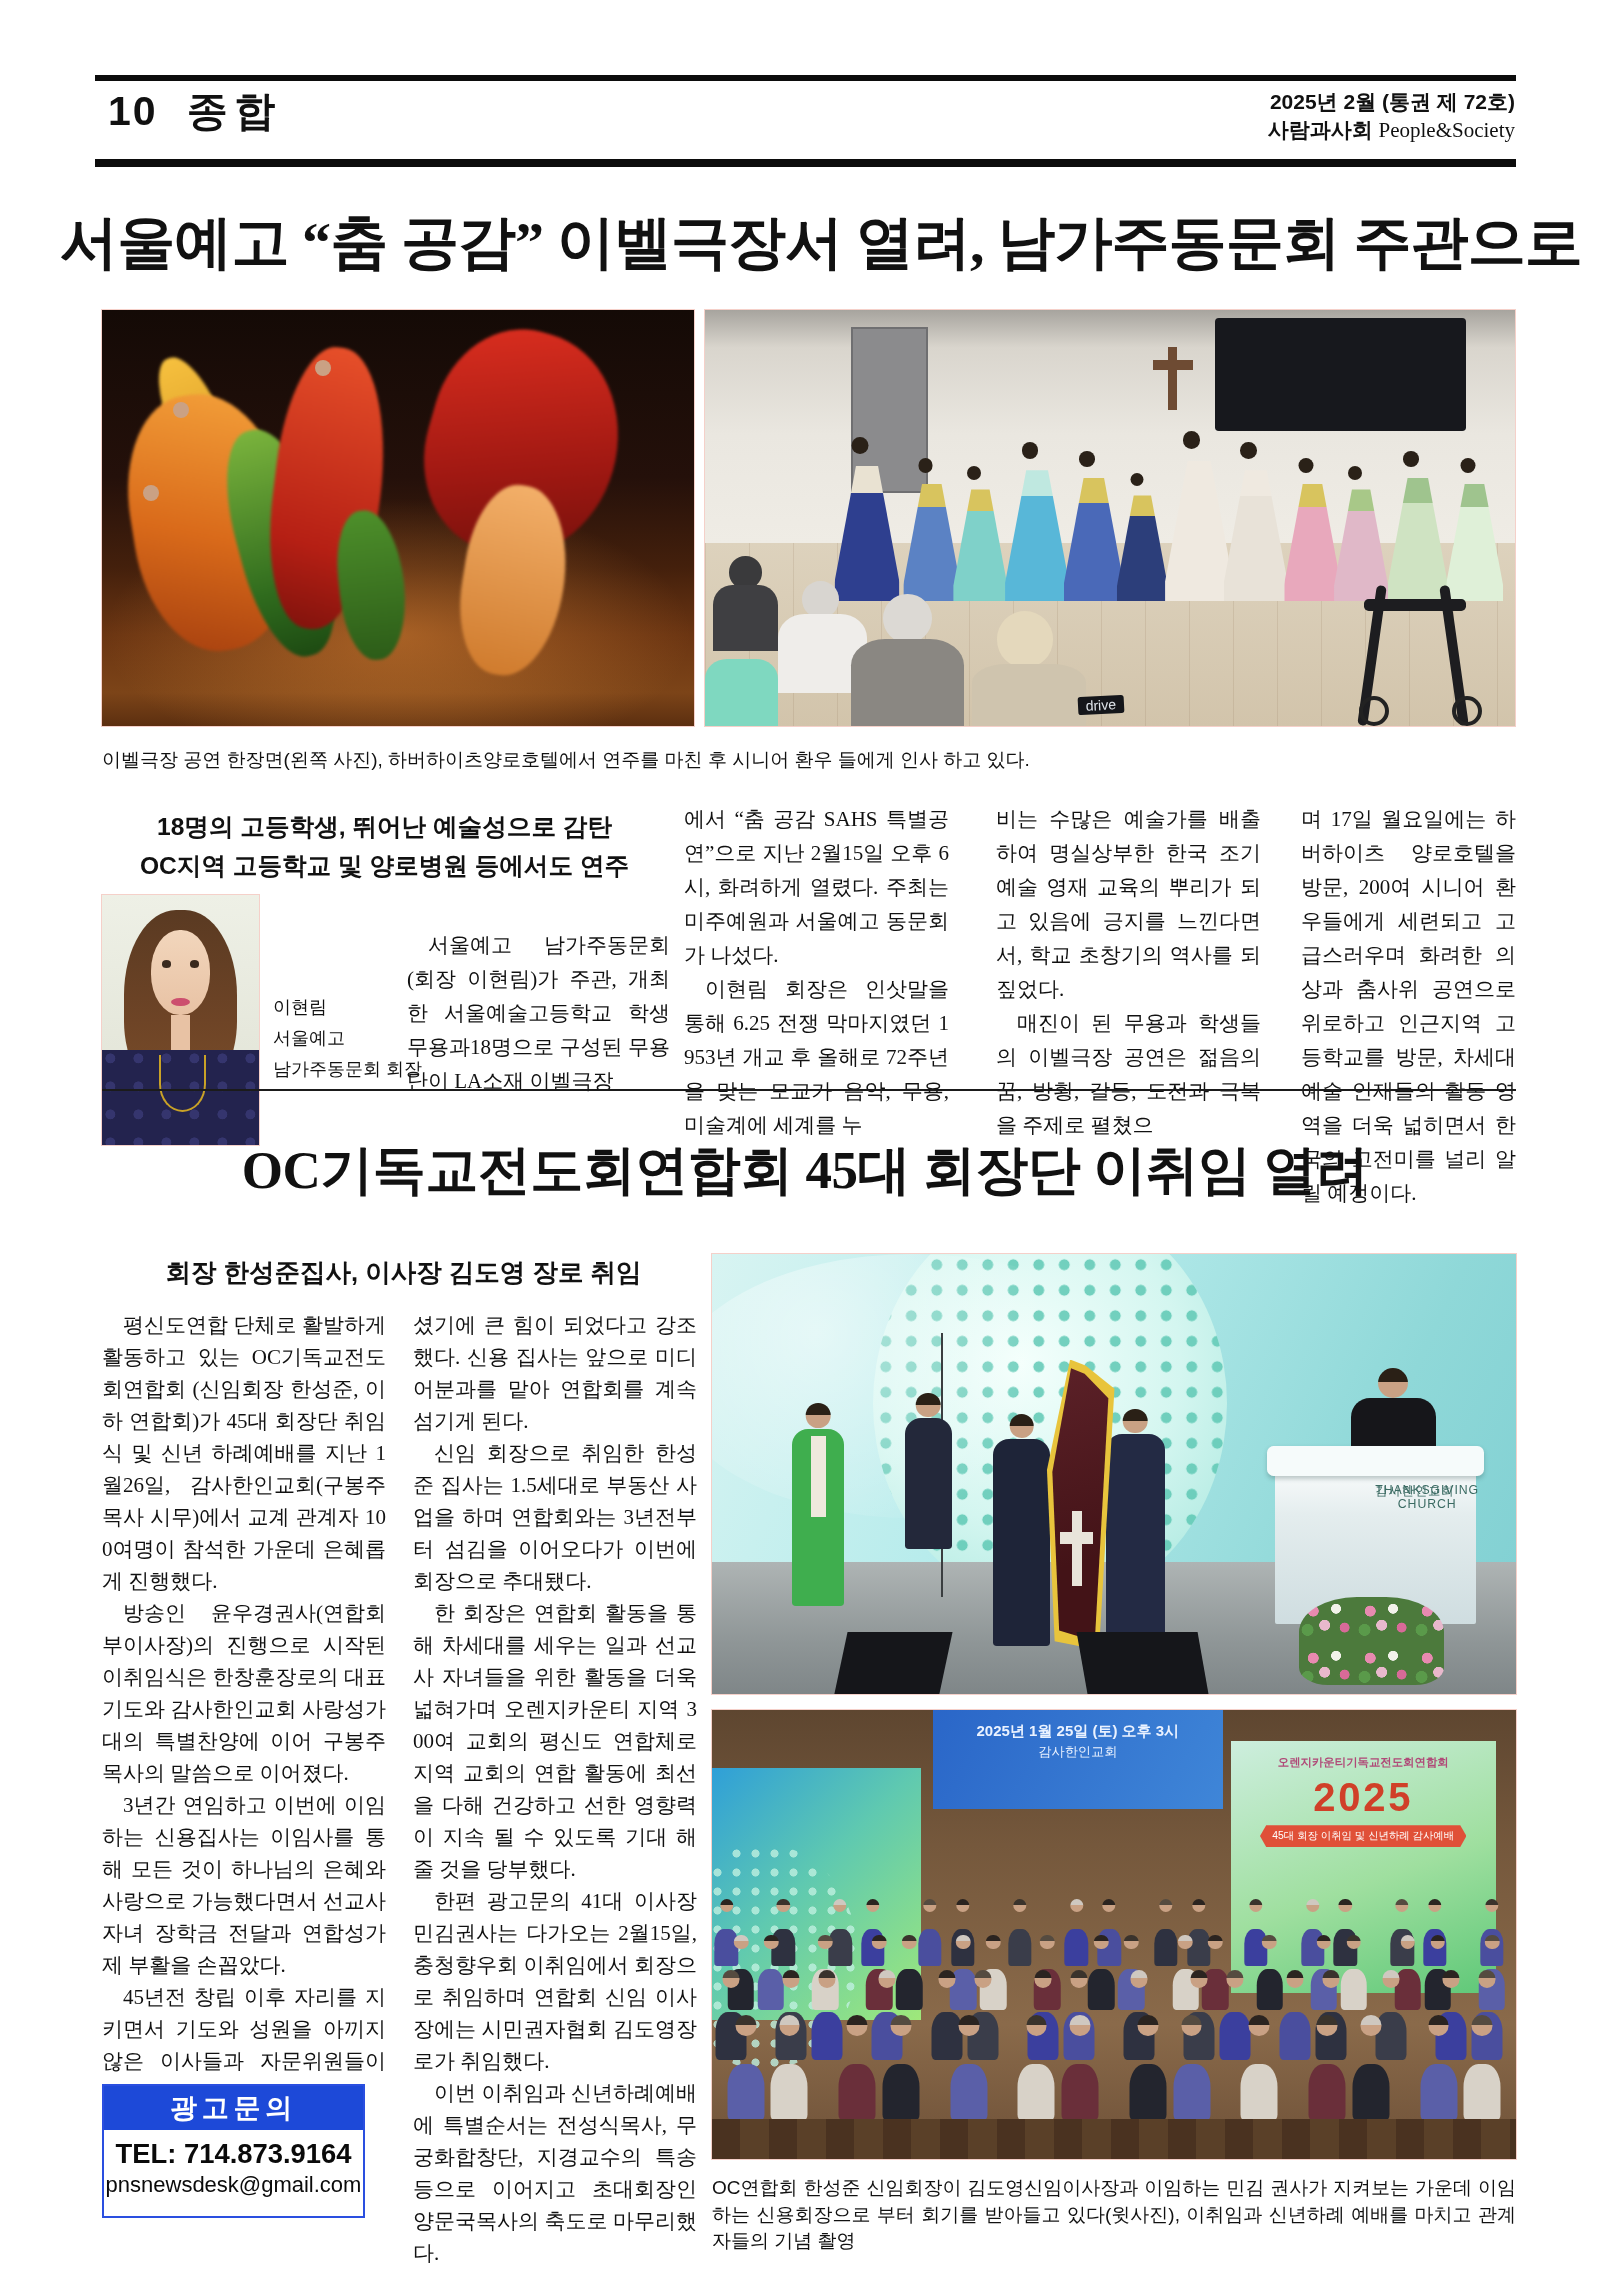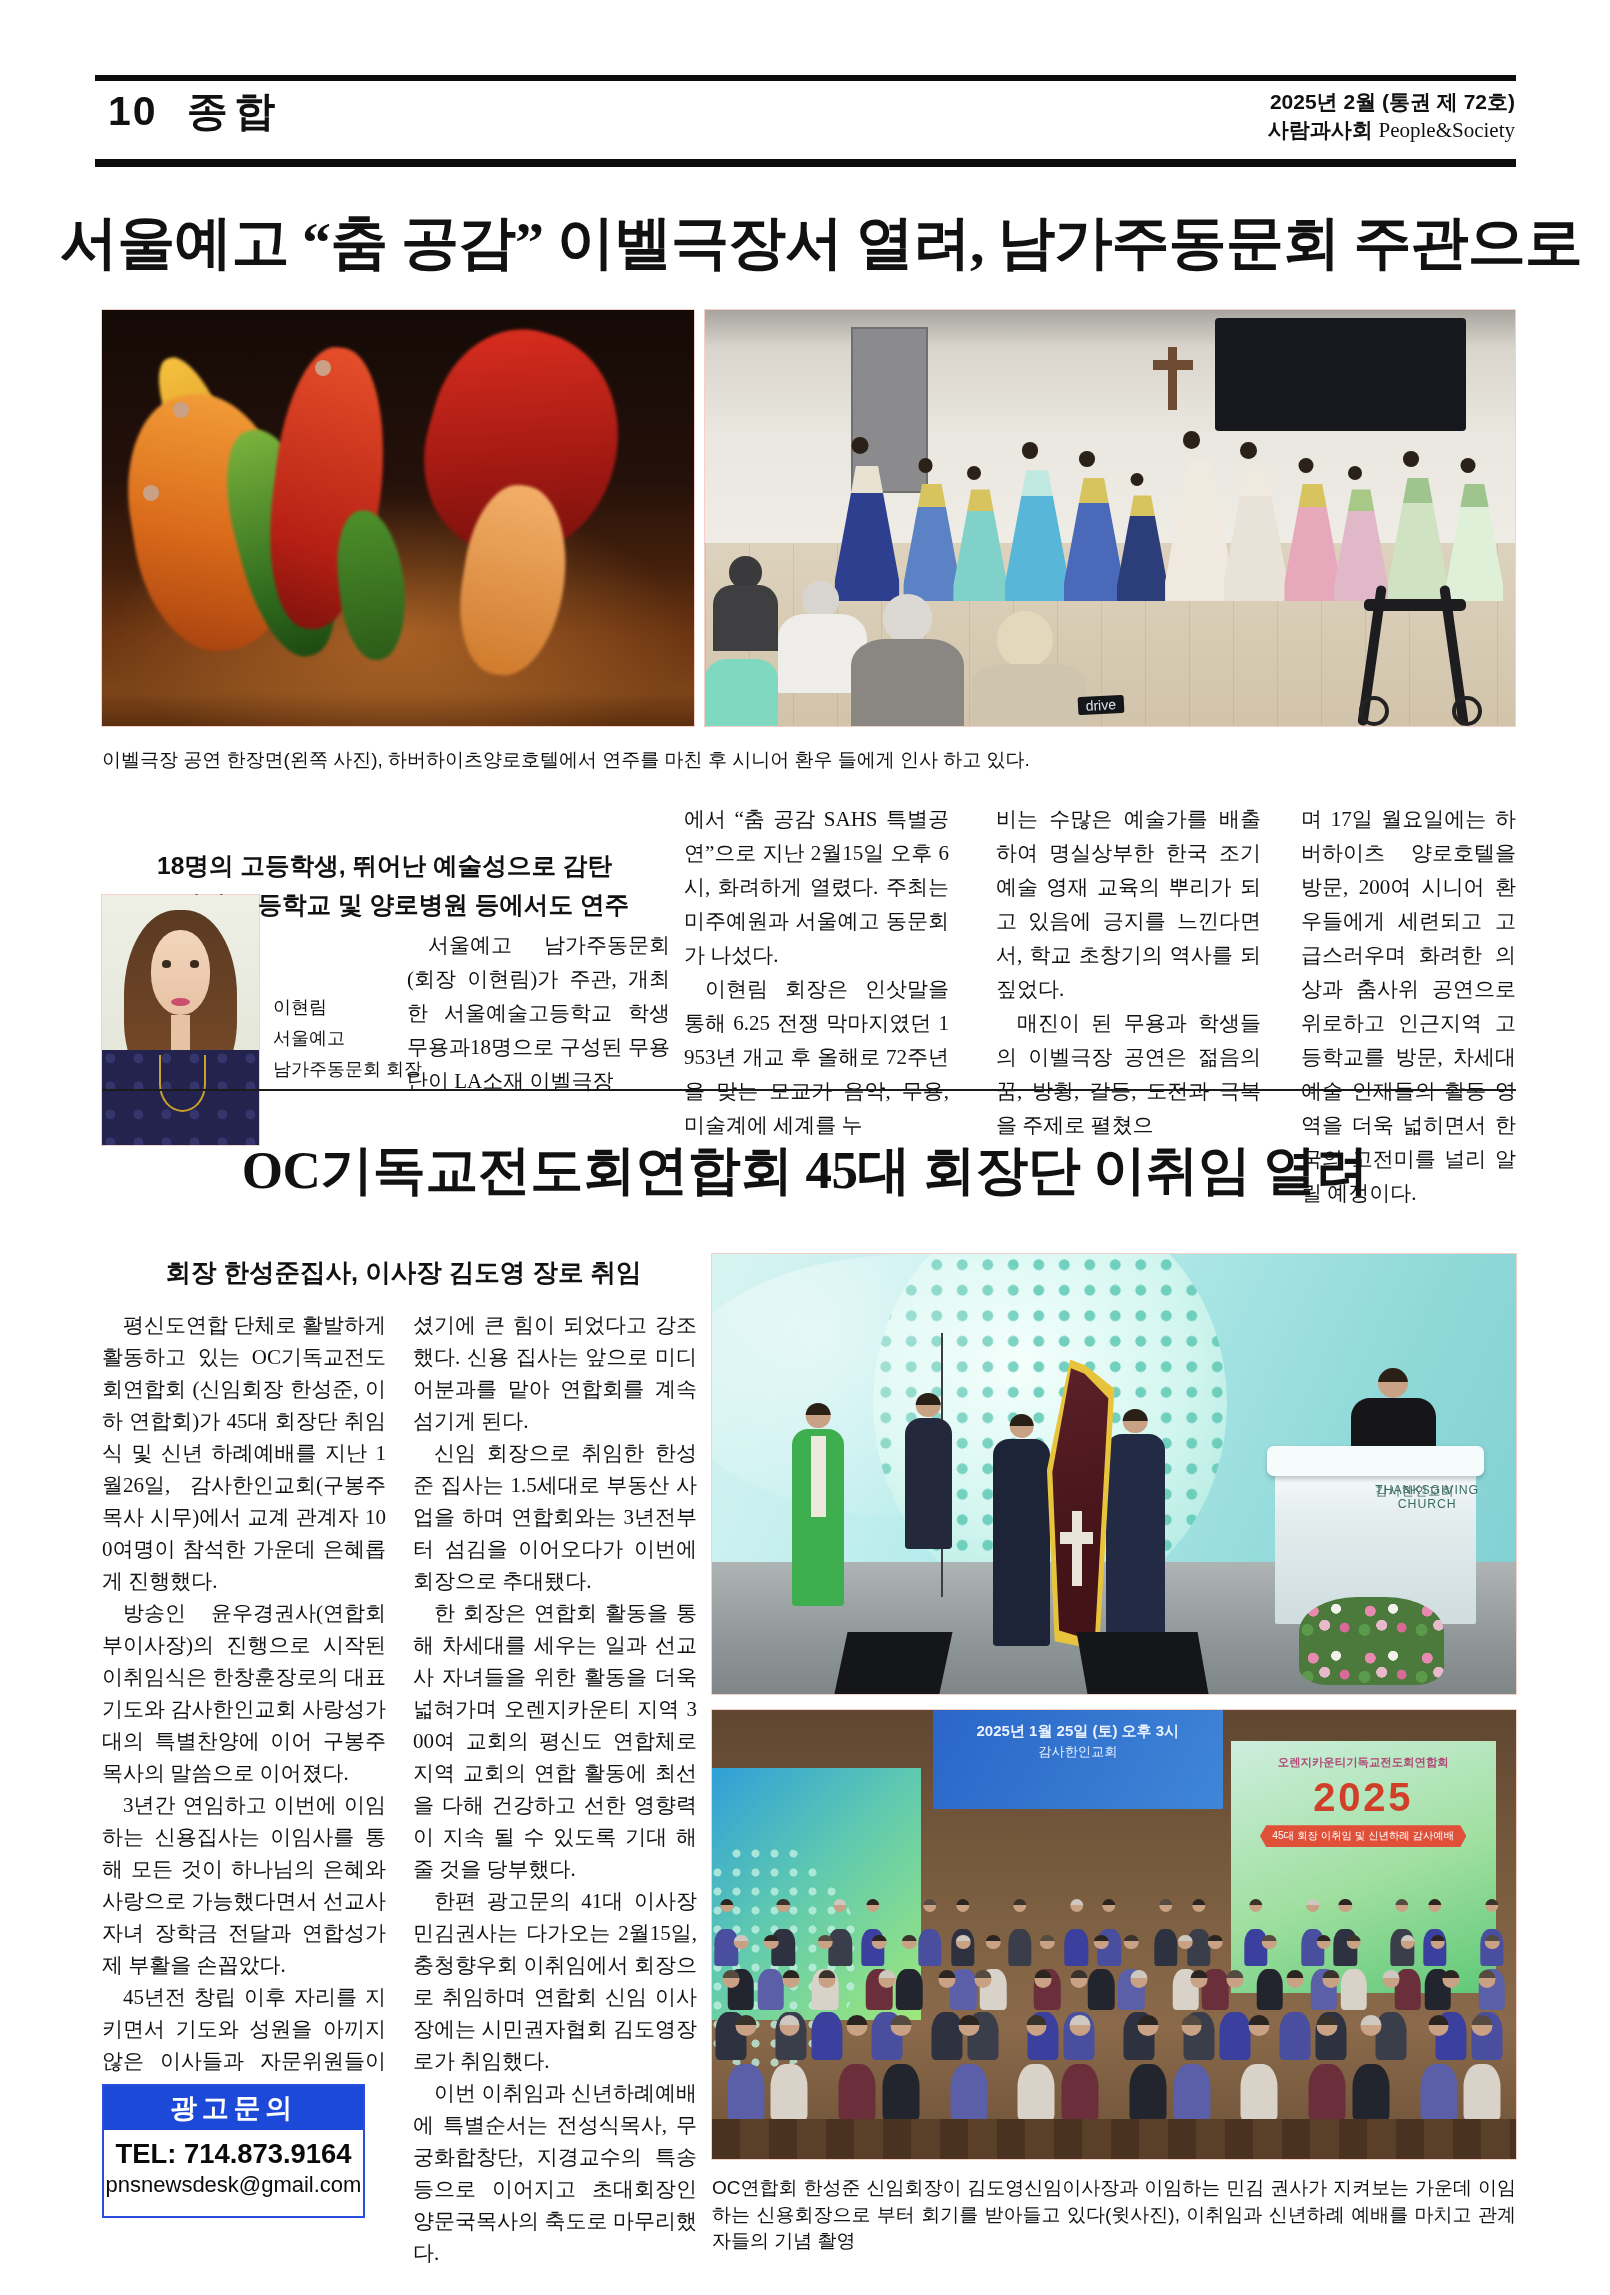--- a/index.html
+++ b/index.html
@@ -16,21 +16,21 @@
   .mh-right{position:absolute;right:95px;top:88px;text-align:right;
             font-family:"Liberation Sans",sans-serif;font-size:21px;line-height:28px;font-weight:600;}
   .mh-right .pub-en{font-family:"Liberation Serif",serif;font-weight:normal;}
 
   
   .headline1{position:absolute;left:0;top:188px;width:1610px;margin:16px;text-align:center;
              font-size:58px;font-weight:900;letter-spacing:-0.9px;font-family:"Liberation Serif",serif;}
   .headline2{position:absolute;left:0;top:1135px;width:1610px;margin:0;text-align:center;
              font-size:53px;font-weight:900;letter-spacing:-0.5px;font-family:"Liberation Serif",serif;}
   .subhead1{position:absolute;left:102px;top:807px;width:565px;text-align:center;
-            font-family:"Liberation Sans",sans-serif;font-weight:bold;font-size:24.6px;line-height:39px;margin-top:39px;}
+            font-family:"Liberation Sans",sans-serif;font-weight:bold;font-size:24.6px;line-height:39px;}
   .subhead2{position:absolute;left:102px;top:1255px;width:603px;text-align:center;
             font-family:"Liberation Sans",sans-serif;font-weight:bold;font-size:25.5px;}
 
   
   .col{position:absolute;font-size:21px;line-height:34px;text-align:justify;word-break:break-all;}
   .col p{margin:0;text-indent:21px;}
   .col p.noind{text-indent:0;}
   .a1c2{left:407px; top:928px;width:263px;}
   .a1c3{left:684px;top:802px;width:265px;}
   .a1c4{left:996px;top:802px;width:265px;}

